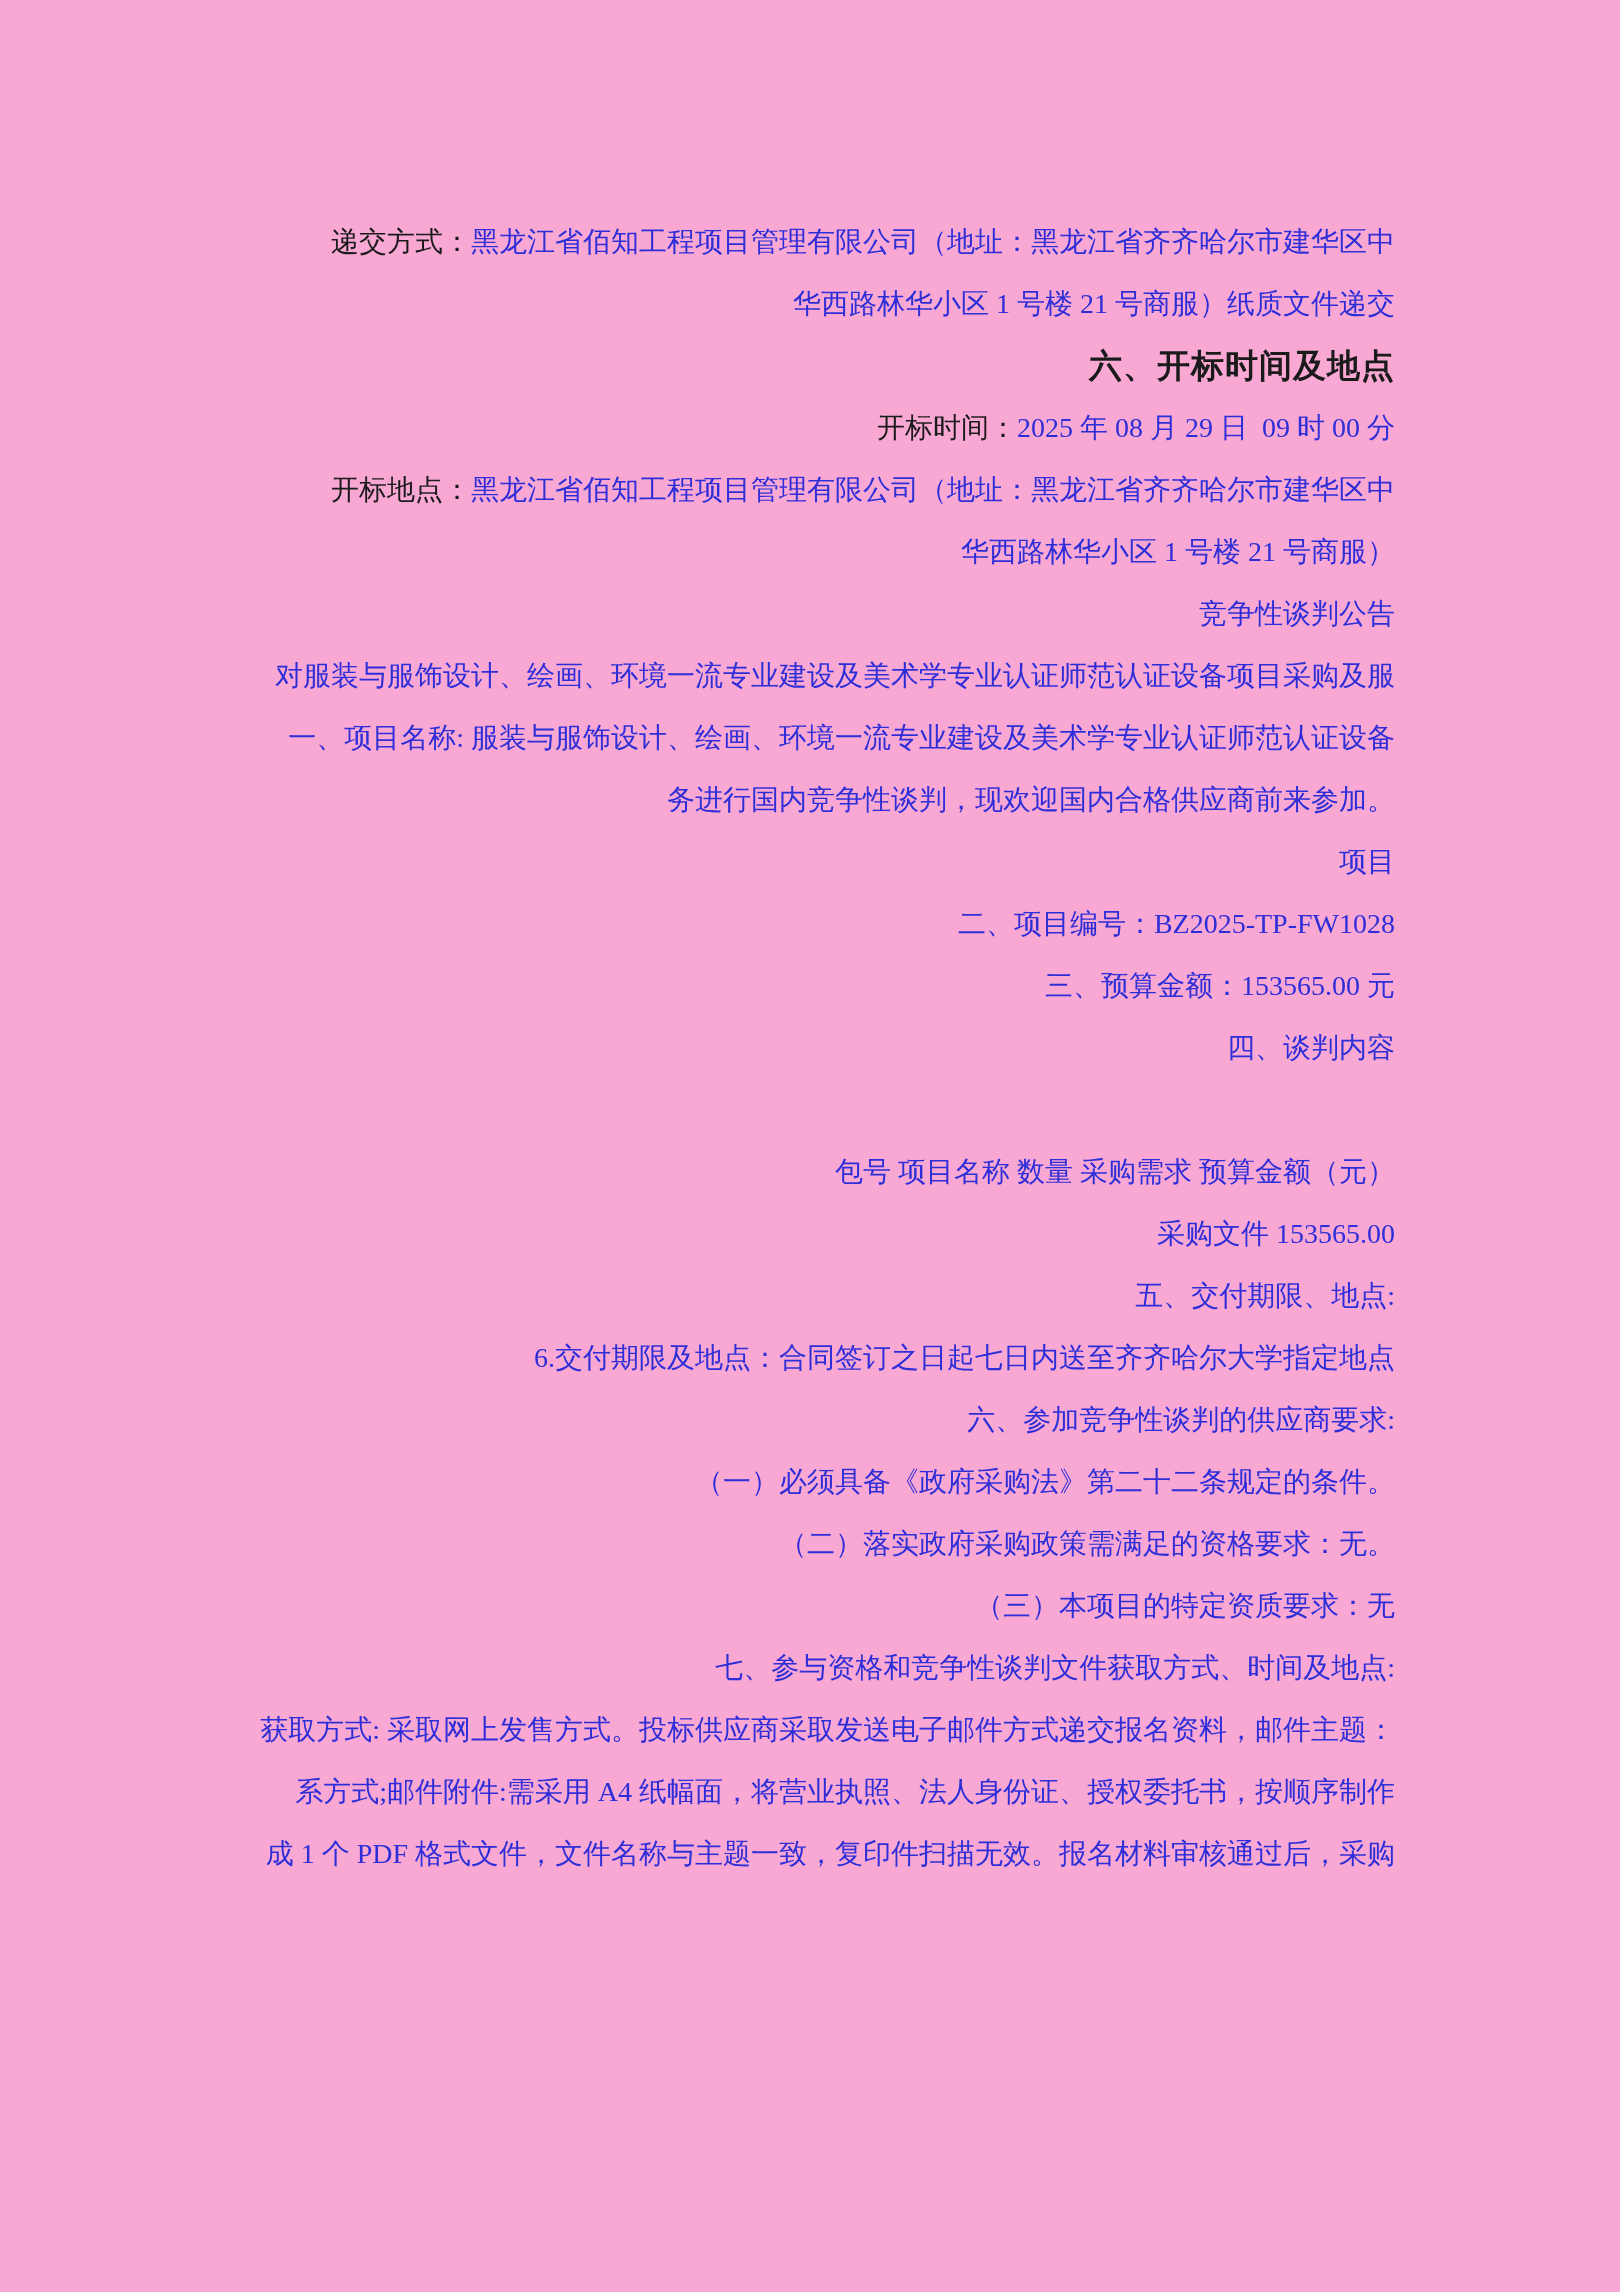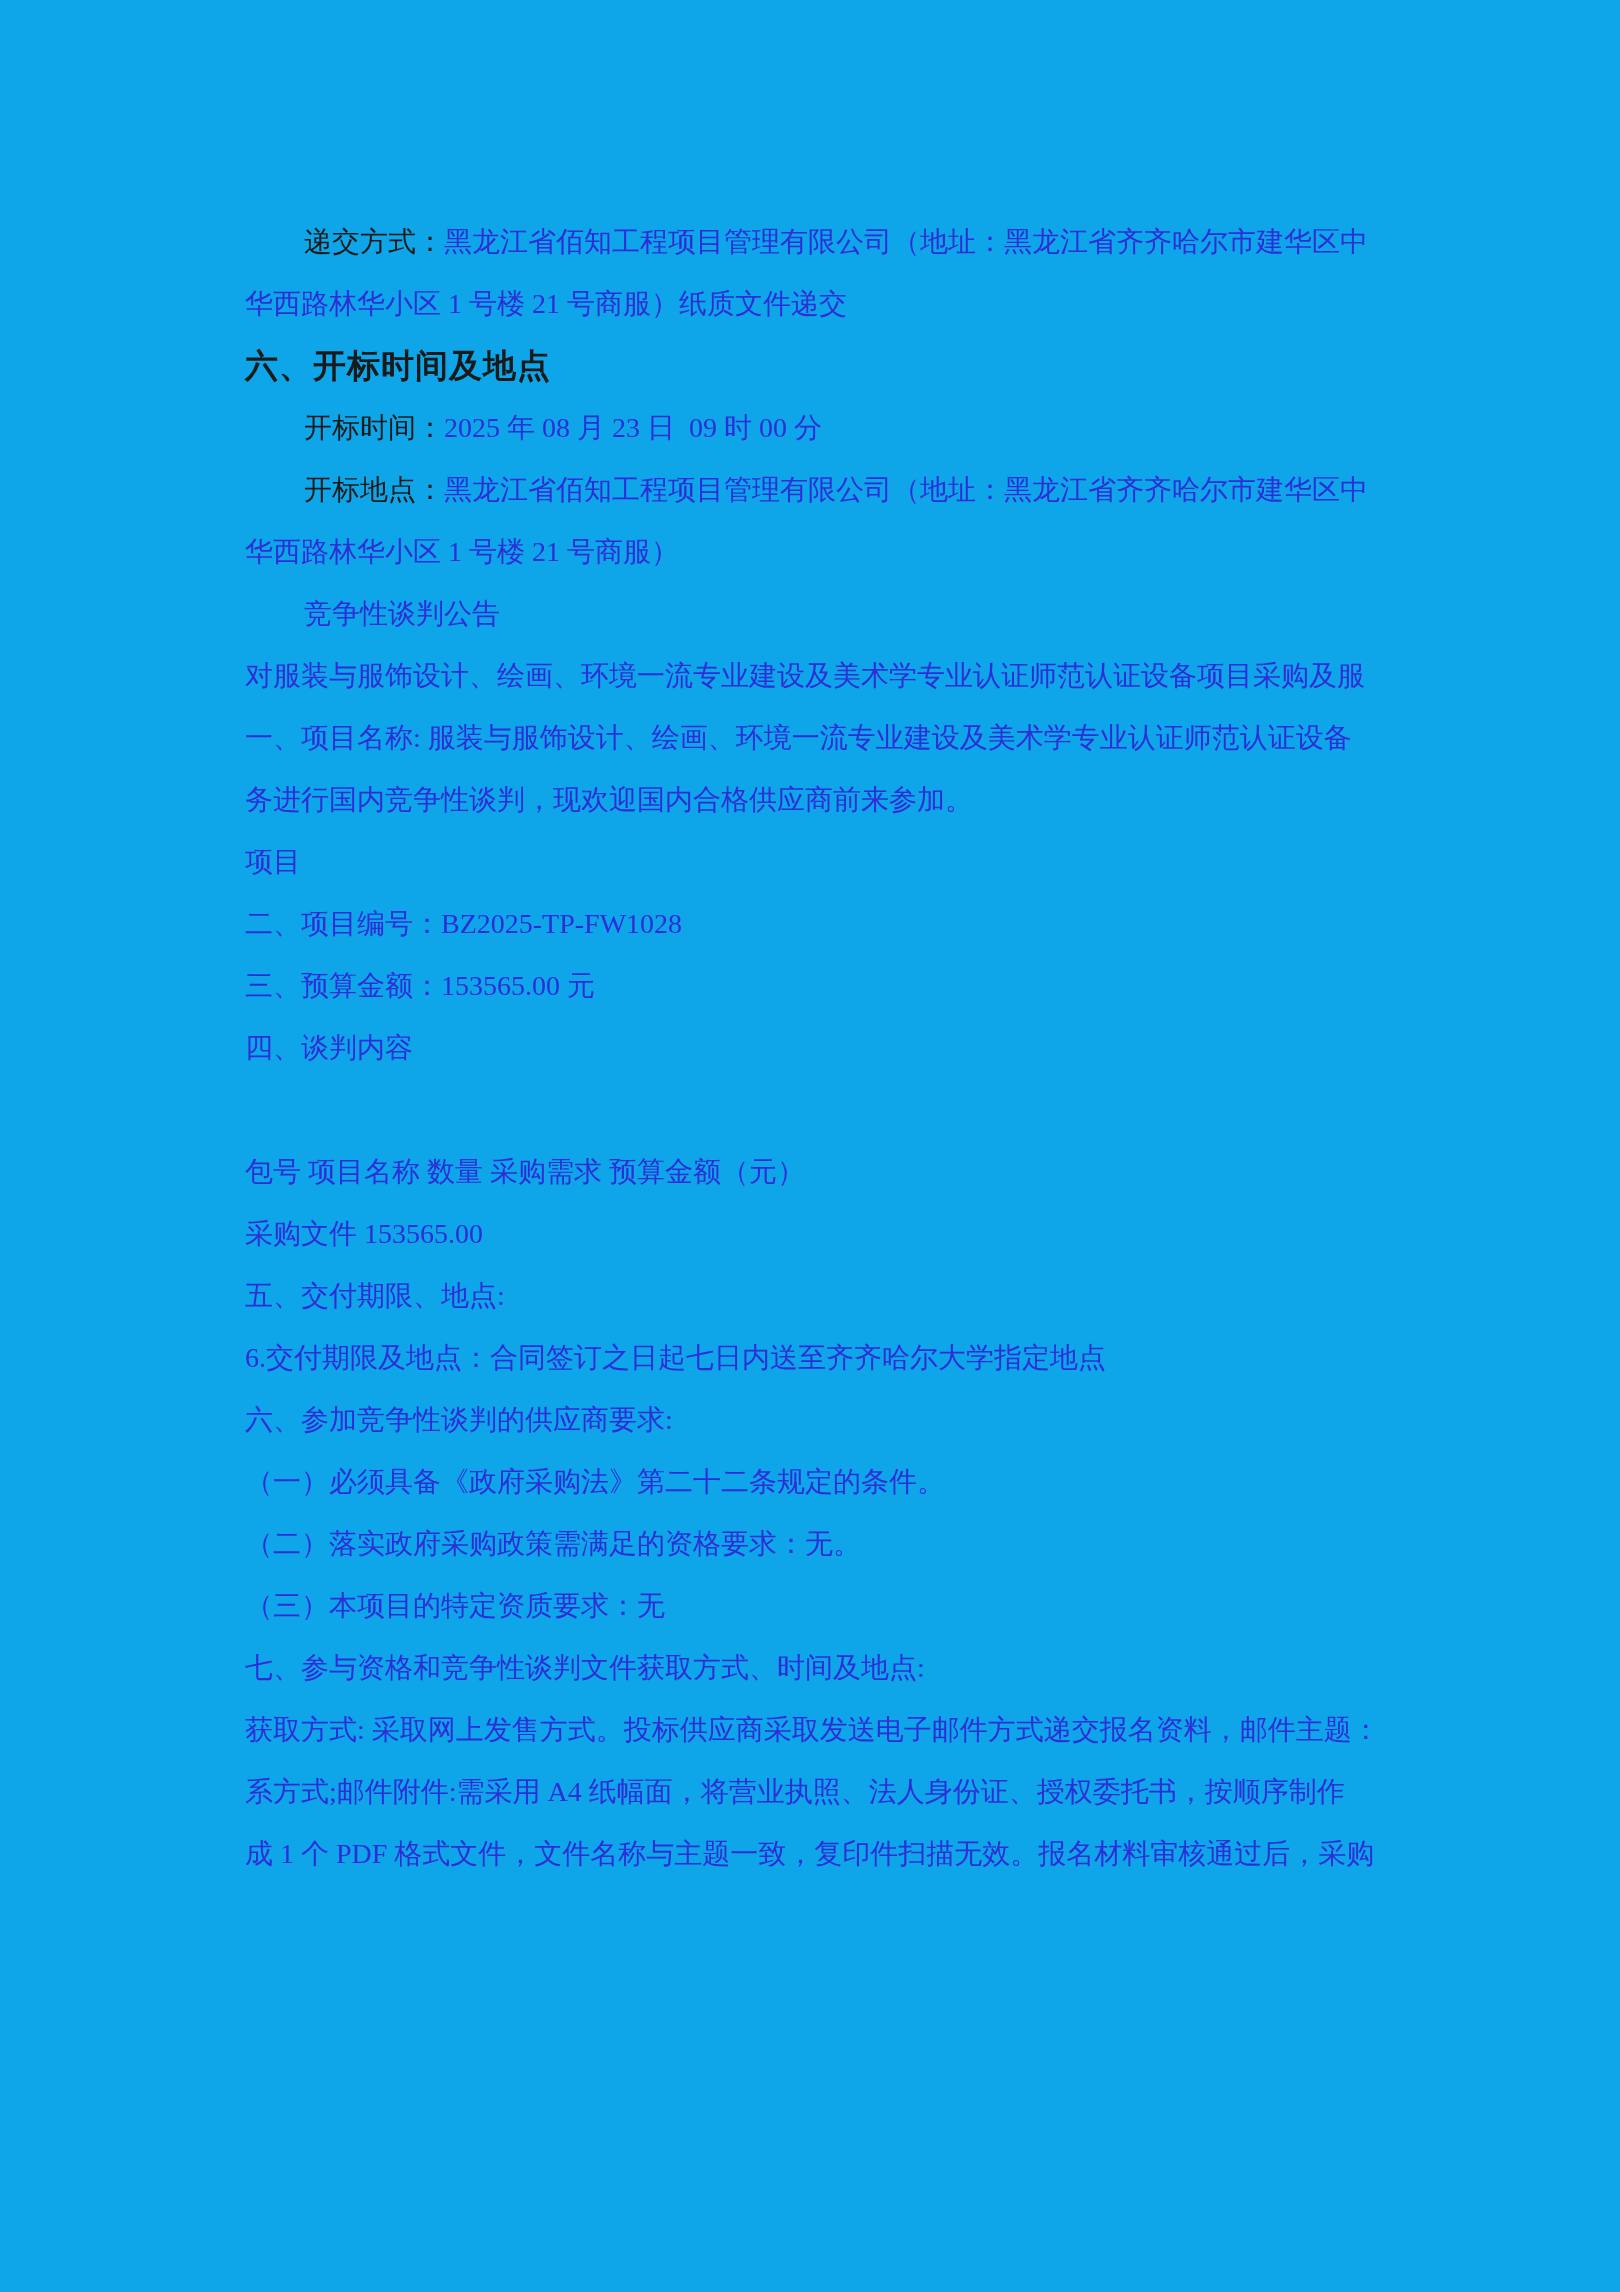--- a/index.html
+++ b/index.html
@@ -33,26 +33,26 @@
     color: var(--black, #1a1a1a);
     letter-spacing: 1px;
   }
   .line.blank {  }
   .seg-black { color: var(--black, #1a1a1a); }
   .seg-blue  { color: var(--blue, #2e2ed8); }
 </style>
 </head>
 <body>
 
-<div class="page" style="background: #0ea5e9;">
+<div class="page" style="background: #f9a8d4; text-align: right;">
   <div class="doc-body">
       <div class="line body indent"><span class="seg-black">递交方式：</span><span class="seg-blue">黑龙江省佰知工程项目管理有限公司（地址：黑龙江省齐齐哈尔市建华区中</span></div>
       <div class="line body"><span class="seg-blue">华西路林华小区 1 号楼 21 号商服）纸质文件递交</span></div>
       <div class="line heading"><span class="seg-black">六、开标时间及地点</span></div>
-      <div class="line body indent"><span class="seg-black">开标时间：</span><span class="seg-blue">2025 年 08 月 23 日  09 时 00 分</span></div>
+      <div class="line body indent"><span class="seg-black">开标时间：</span><span class="seg-blue">2025 年 08 月 29 日  09 时 00 分</span></div>
       <div class="line body indent"><span class="seg-black">开标地点：</span><span class="seg-blue">黑龙江省佰知工程项目管理有限公司（地址：黑龙江省齐齐哈尔市建华区中</span></div>
       <div class="line body"><span class="seg-blue">华西路林华小区 1 号楼 21 号商服）</span></div>
       <div class="line body indent"><span class="seg-blue">竞争性谈判公告</span></div>
       <div class="line body"><span class="seg-blue">对服装与服饰设计、绘画、环境一流专业建设及美术学专业认证师范认证设备项目采购及服</span></div>
       <div class="line body"><span class="seg-blue">一、项目名称: 服装与服饰设计、绘画、环境一流专业建设及美术学专业认证师范认证设备</span></div>
       <div class="line body"><span class="seg-blue">务进行国内竞争性谈判，现欢迎国内合格供应商前来参加。</span></div>
       <div class="line body"><span class="seg-blue">项目</span></div>
       <div class="line body"><span class="seg-blue">二、项目编号：BZ2025-TP-FW1028</span></div>
       <div class="line body"><span class="seg-blue">三、预算金额：153565.00 元</span></div>
       <div class="line body"><span class="seg-blue">四、谈判内容</span></div>

